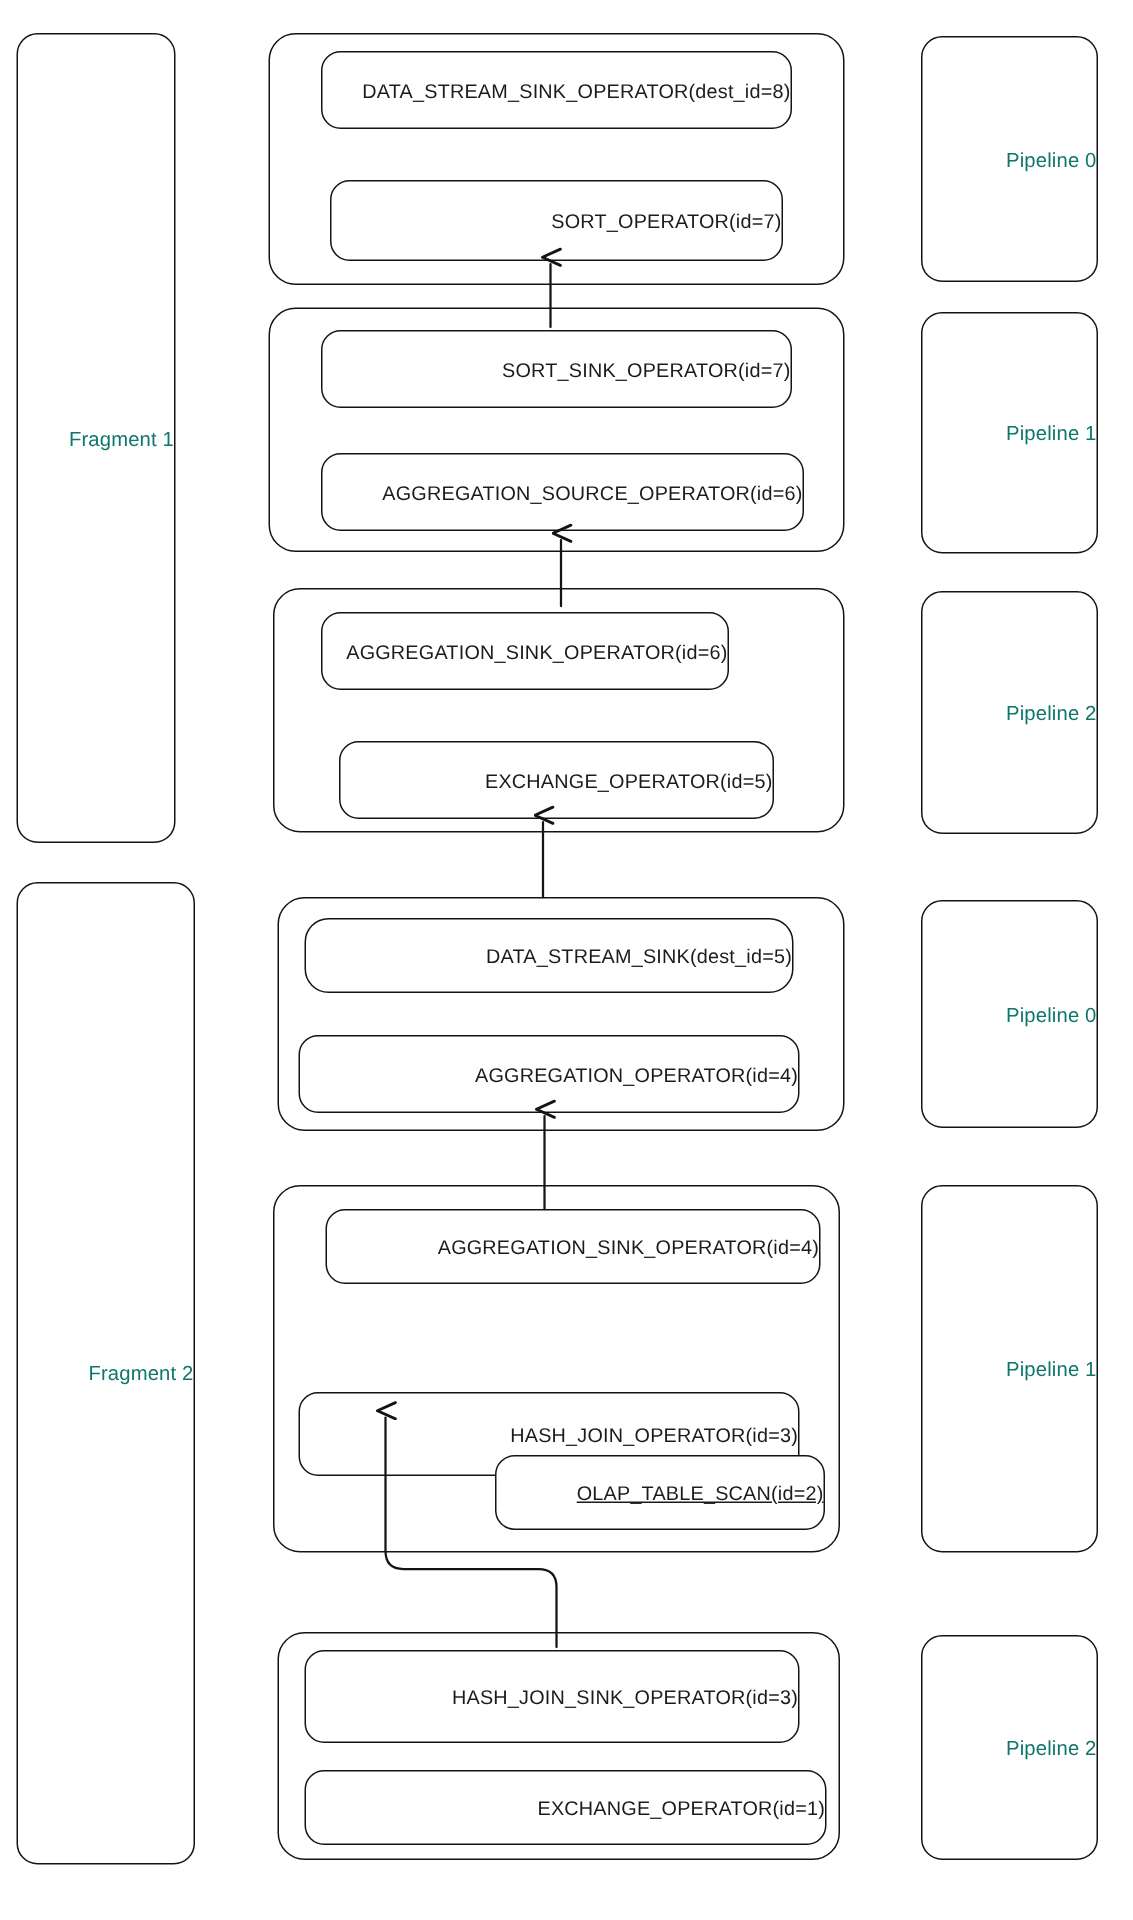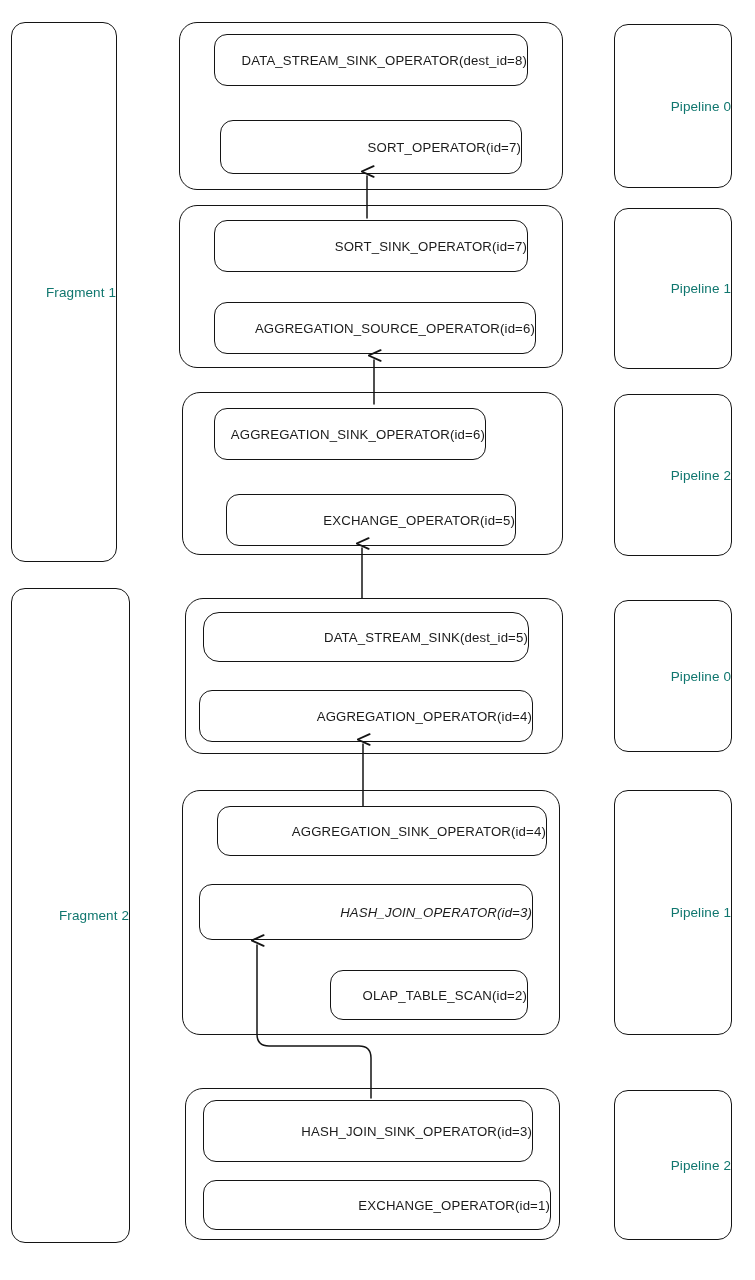--- a/index.html
+++ b/index.html
@@ -61,24 +61,24 @@
       <div class="box op-box" style="left: 203px; top: 612px; width: 326px; height: 50px; border-radius: 16px;">
         <span class="op-label">DATA_STREAM_SINK(dest_id=5)</span>
       </div>
       <div class="box op-box" style="left: 199px; top: 690px; width: 334px; height: 52px;">
         <span class="op-label">AGGREGATION_OPERATOR(id=4)</span>
       </div>
       <div class="box group-box" style="left: 182px; top: 790px; width: 378px; height: 245px;"></div>
       <div class="box op-box" style="left: 217px; top: 806px; width: 330px; height: 50px;">
         <span class="op-label">AGGREGATION_SINK_OPERATOR(id=4)</span>
       </div>
-      <div class="box op-box" style="left: 199px; top: 884px; width: 334px; height: 56px; font-style: italic;">
+      <div class="box op-box" style="left: 199px; top: 928px; width: 334px; height: 56px;">
         <span class="op-label">HASH_JOIN_OPERATOR(id=3)</span>
       </div>
-      <div class="box op-box" style="left: 330px; top: 970px; width: 198px; height: 50px;">
+      <div class="box op-box" style="left: 330px; top: 970px; width: 220px; height: 50px; text-decoration: underline;">
         <span class="op-label">OLAP_TABLE_SCAN(id=2)</span>
       </div>
       <div class="box group-box" style="left: 185px; top: 1088px; width: 375px; height: 152px;"></div>
       <div class="box op-box" style="left: 203px; top: 1100px; width: 330px; height: 62px;">
         <span class="op-label">HASH_JOIN_SINK_OPERATOR(id=3)</span>
       </div>
       <div class="box op-box" style="left: 203px; top: 1180px; width: 348px; height: 50px;">
         <span class="op-label">EXCHANGE_OPERATOR(id=1)</span>
       </div>
     </div>

